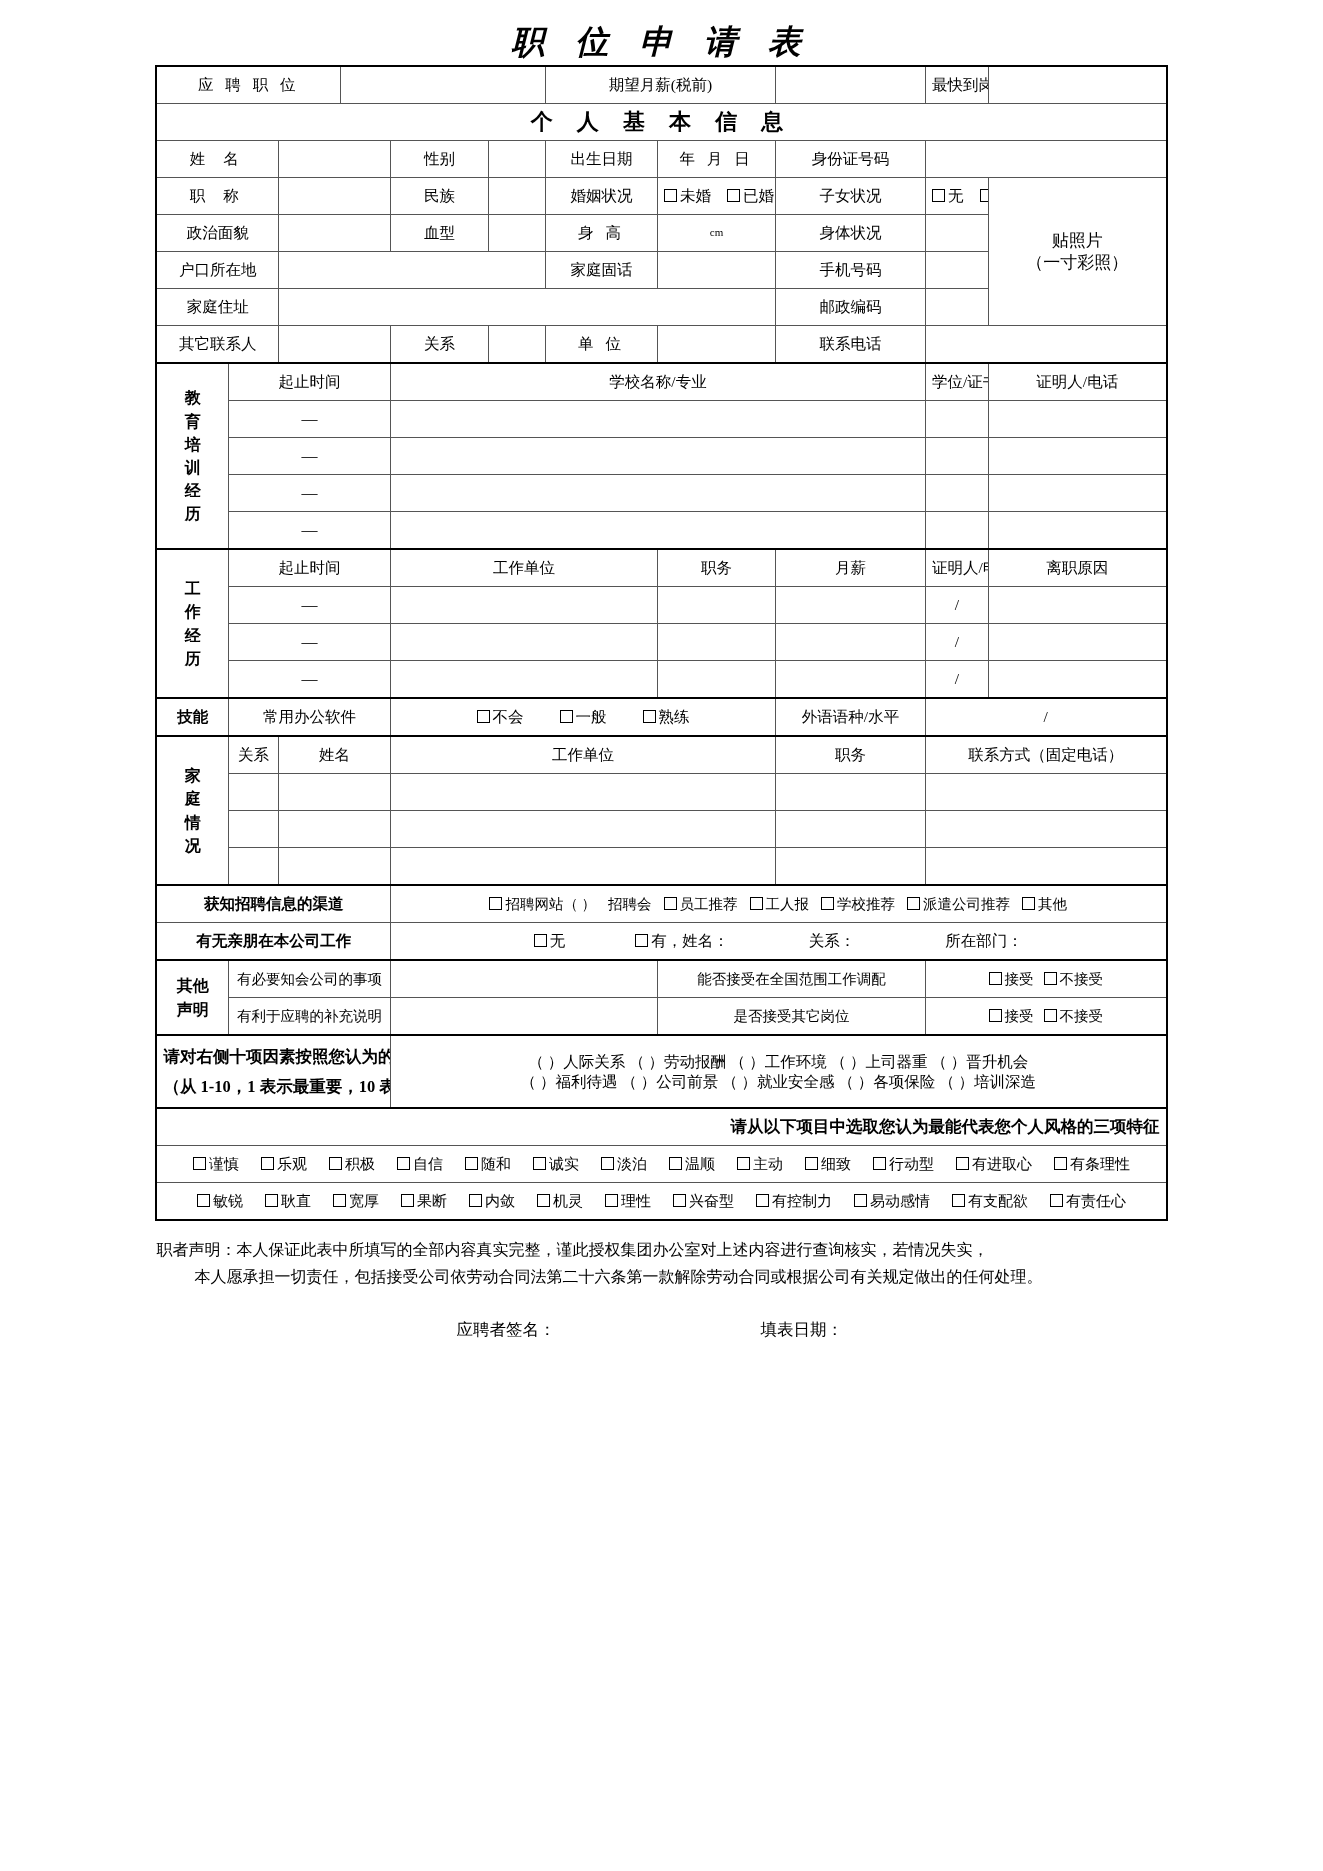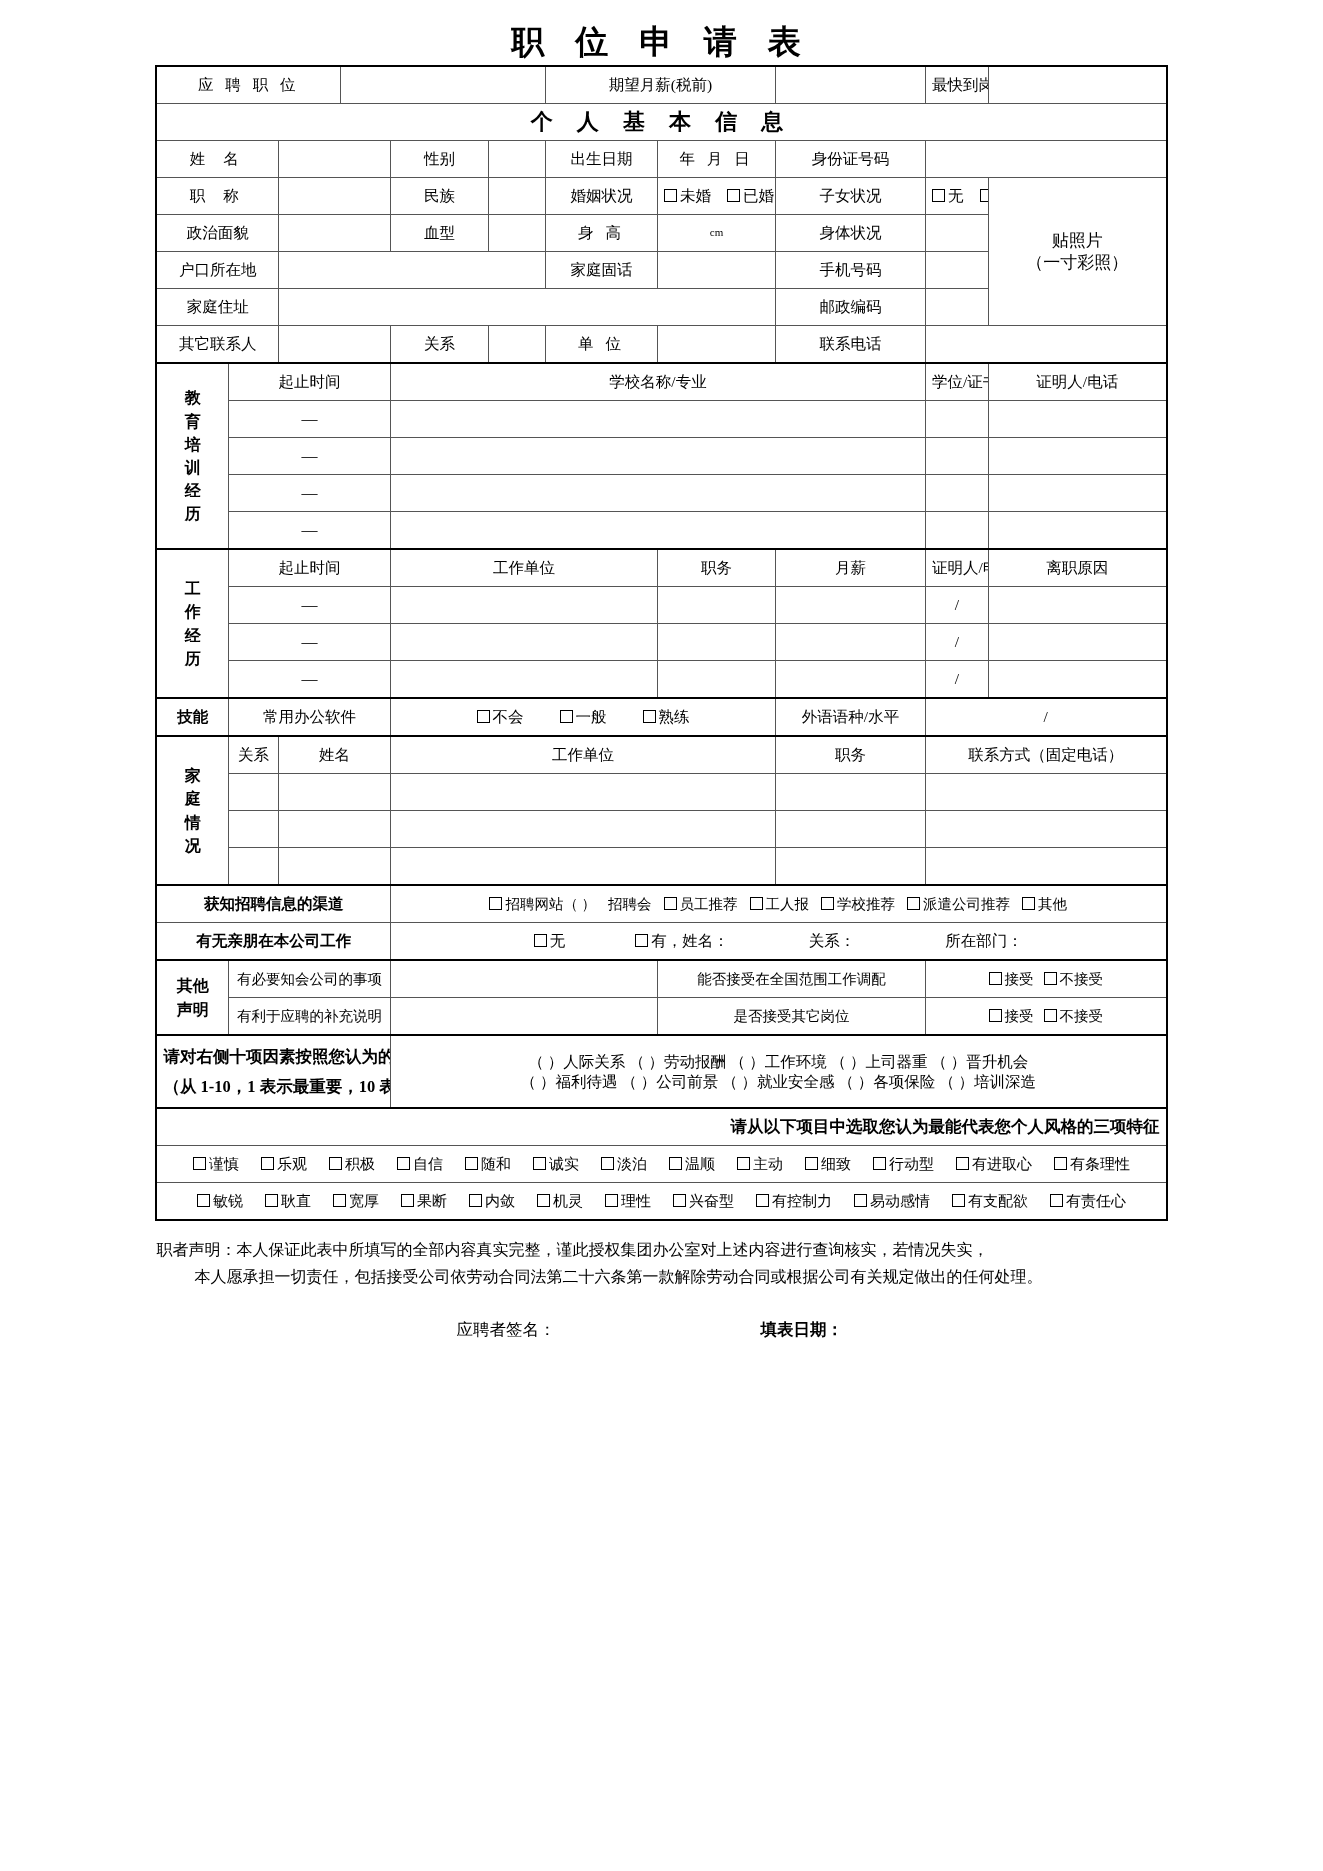--- a/index.html
+++ b/index.html
@@ -46,20 +46,21 @@
     top:138px;
     border-top:2.5px solid #000;
   }
   .title{
     text-align:center;
     font-size:33px;
     font-weight:bold;
     letter-spacing:11px;
     margin-top:20px;
     font-family:"Liberation Sans","DejaVu Sans",sans-serif;
+    font-style:italic;
   }
 
   
   table.form{
     border-collapse:collapse;
     table-layout:fixed;
     margin:0 auto;
     width:1010px;
     font-size:15.5px;
     padding-left:10px;
@@ -145,21 +146,21 @@
     font-size:16px;
     line-height:1.65;
   }
   .foot .l2{text-indent:38px;}
   .sigrow{
     display:flex;
     margin-top:26px;
     font-size:16.5px;
   }
   .sigrow .a{margin-left:300px;}
-  .sigrow .b{margin-left:205px;font-weight:bold;}
+  .sigrow .b{margin-left:205px;}
 </style>
 </head>
 <body>
 
 <div class="page">
 
 
   <div class="title">职 位 申 请 表</div>
 
   <table class="form">

